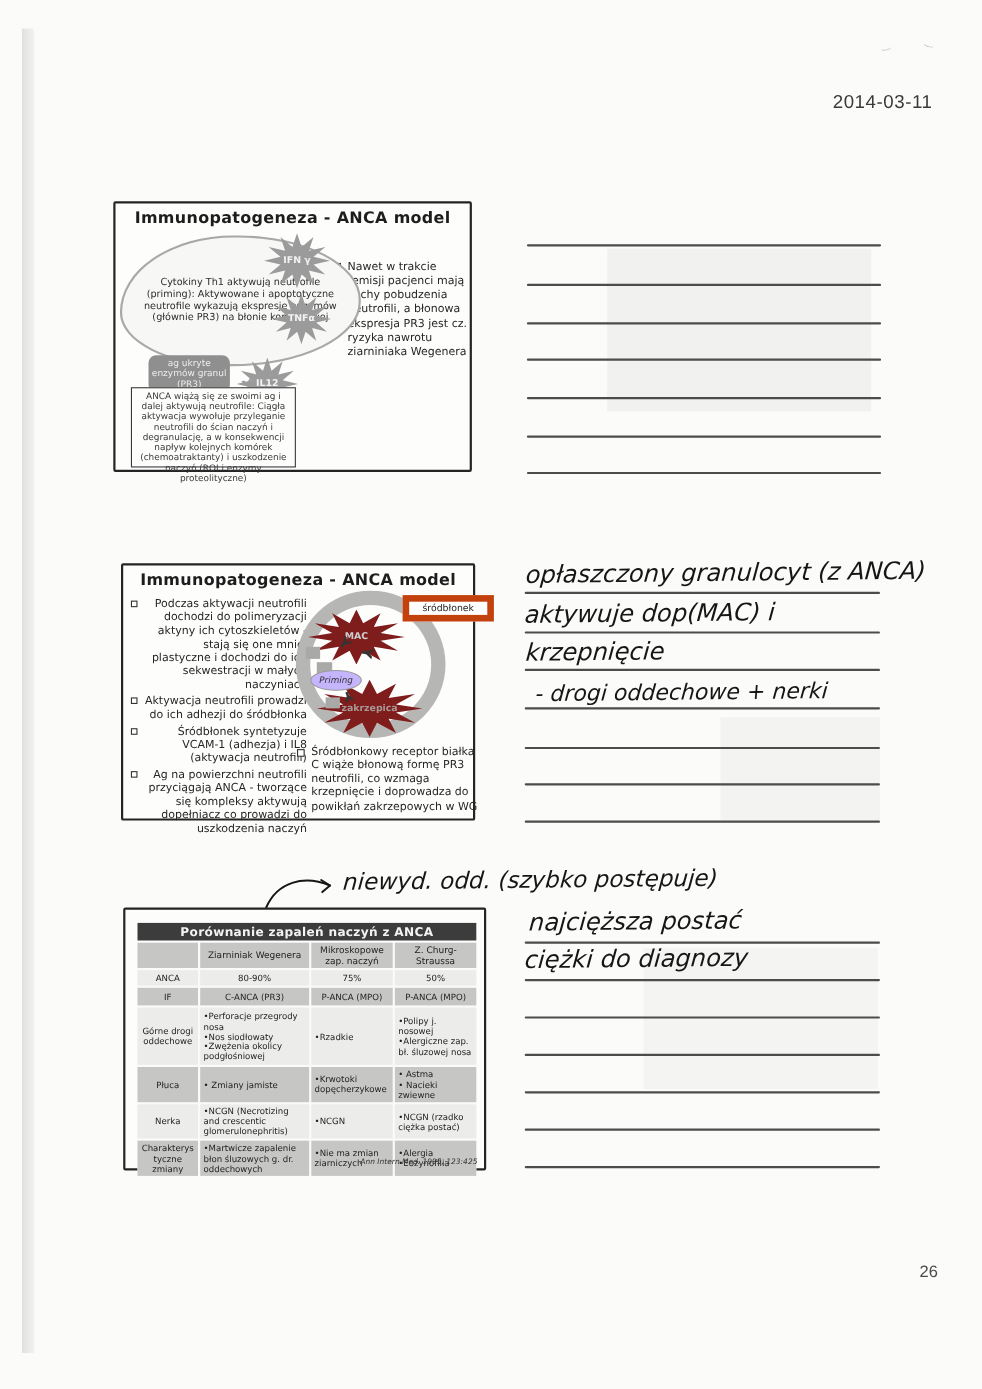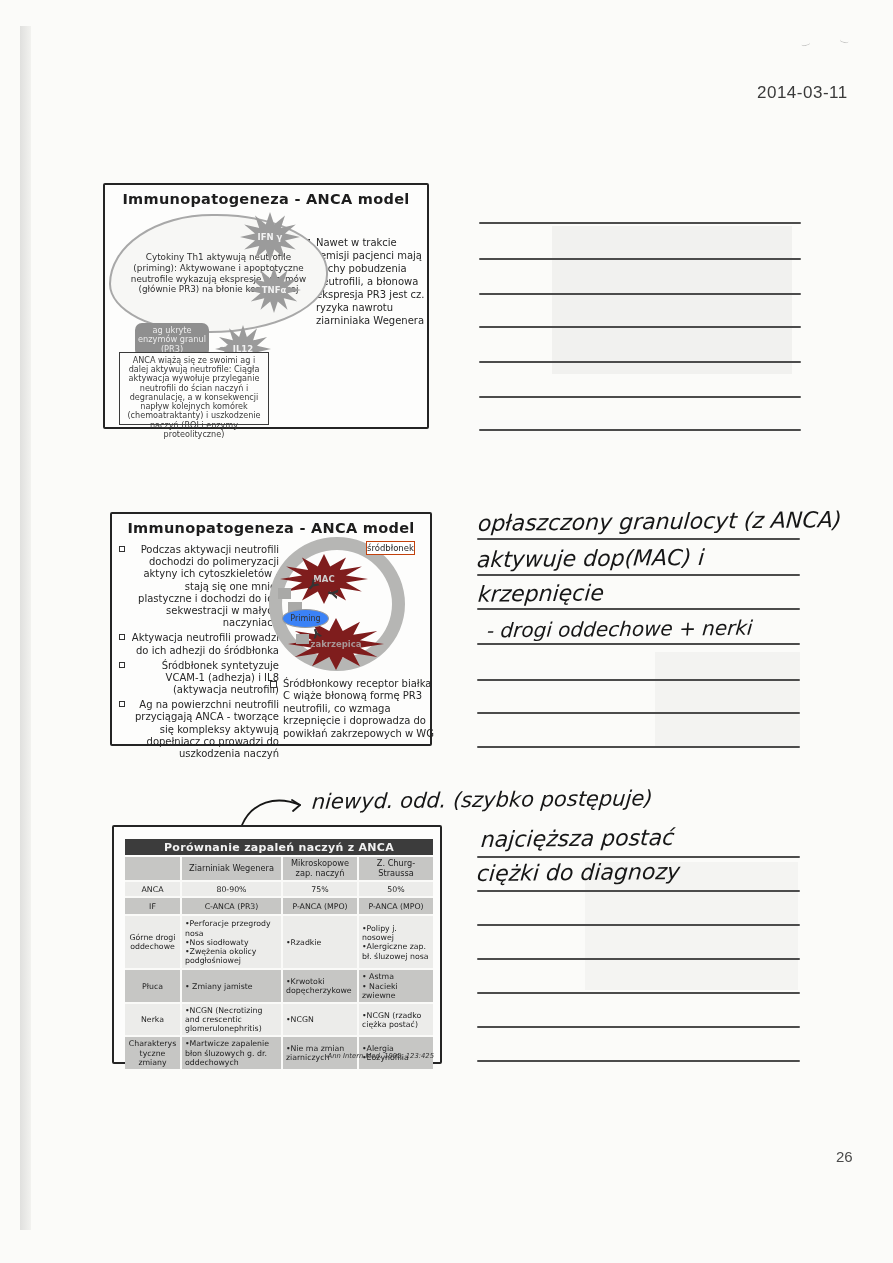--- a/index.html
+++ b/index.html
@@ -54,25 +54,25 @@
     border:1.3px solid #3a3a3a; background:#fdfdfc; z-index:4;
     font-size:8.1px; line-height:1.14; text-align:center; color:#3a3a3a; padding:3px 2px; }
 
   
   .s2-bullets { position:absolute; left:7px; top:30px; width:160px;text-align:right; }
   .s2-bullet { display:flex; gap:6px; margin-bottom:3px; }
   .s2-bullet .cb { width:6px; height:6px; margin-top:2px; }
   .s2-bullet-text { font-size:10px; line-height:1.22; color:#262626; }
   .ring { position:absolute; left:157px; top:23px; width:136px; height:134px;
     border:13px solid #b6b6b4; border-radius:50%; }
-  .endo-label { position:absolute; left:254px; top:27px; background:#fff; border:1px solid #c2410c;
-    font-size:8.5px; padding:1px 0; color:#1f1f1f; z-index:3; }
-  .priming { position:absolute; left:170px; top:95px; width:47px; height:19px; background:#3b82f6;
+  .endo-label { position:absolute; left:254px; top:27px; background:#fff; border:6px solid #c2410c;
+    font-size:8.5px; padding:1px 12px; color:#1f1f1f; z-index:3; }
+  .priming { position:absolute; left:170px; top:95px; width:47px; height:19px; background:#c4b5fd;
     border:1px solid #9a9a9a; border-radius:50%; display:flex; align-items:center;
-    justify-content:center; font-size:8px; color:#333; z-index:3; }
+    justify-content:center; font-size:8px; color:#333; z-index:3;font-style:italic; }
   .sq { position:absolute; background:#a9a9a7; z-index:2; }
   .s2-right-bullet { position:absolute; left:158px; top:164px; width:164px; display:flex; gap:6px; }
   .s2-right-text { font-size:10px; line-height:1.24; color:#262626; }
 
   
   .tbl { position:absolute; left:11px; top:12px; width:308px; }
   .tbl-titlebar { height:16px; background:#3c3c3c; color:#f2f2f2; font-weight:bold;
     font-size:11px; display:flex; align-items:center; justify-content:center; letter-spacing:.3px; }
   .tbl-grid { display:grid; grid-template-columns:55px 99px 74px 74px; gap:2px;
     background:#fafaf8; margin-top:2px; }

